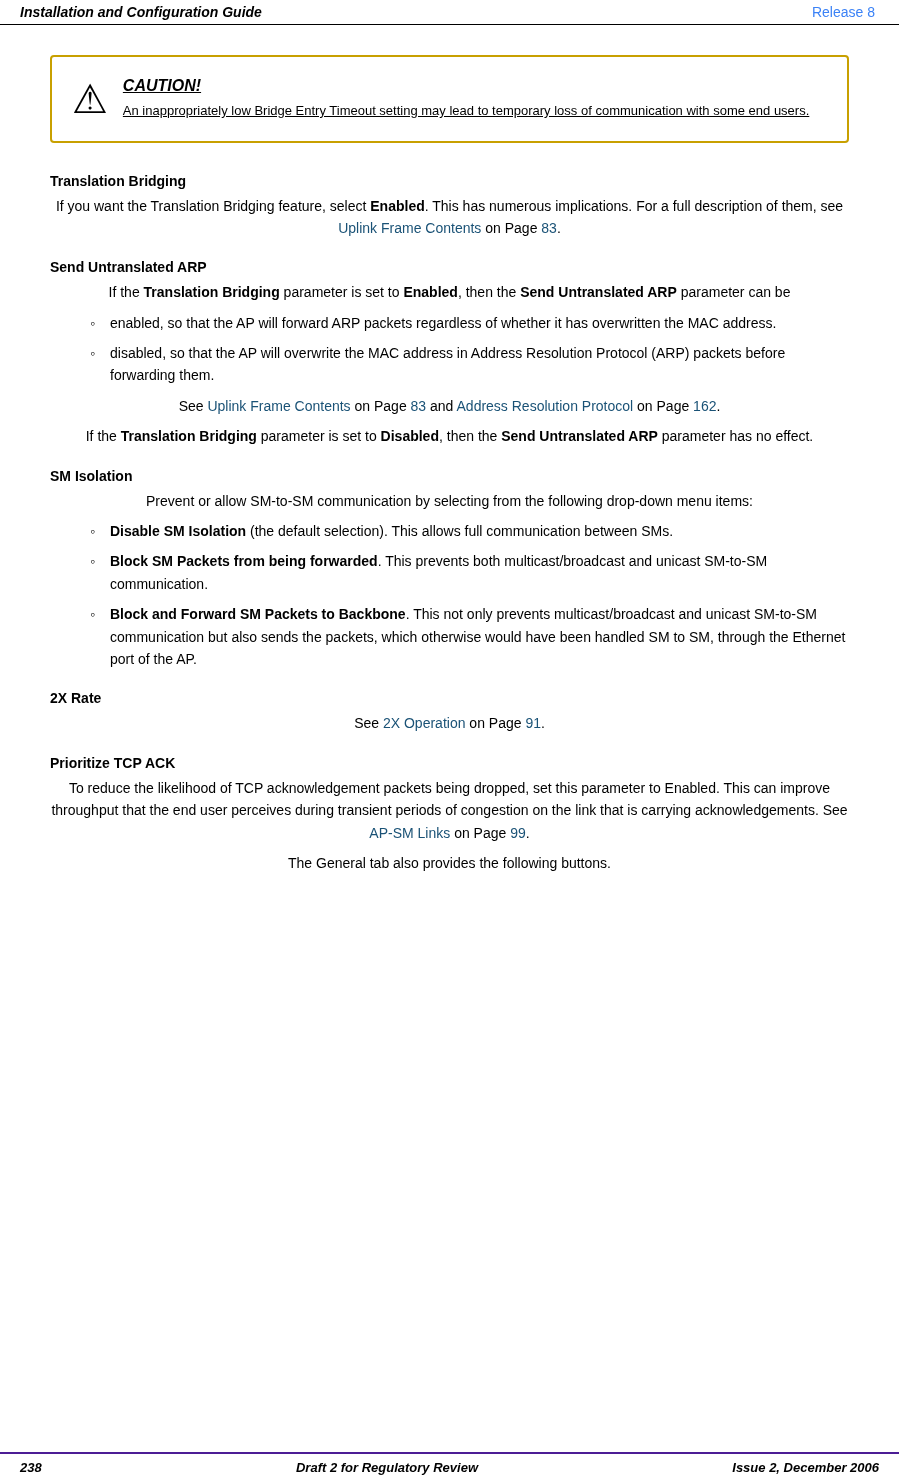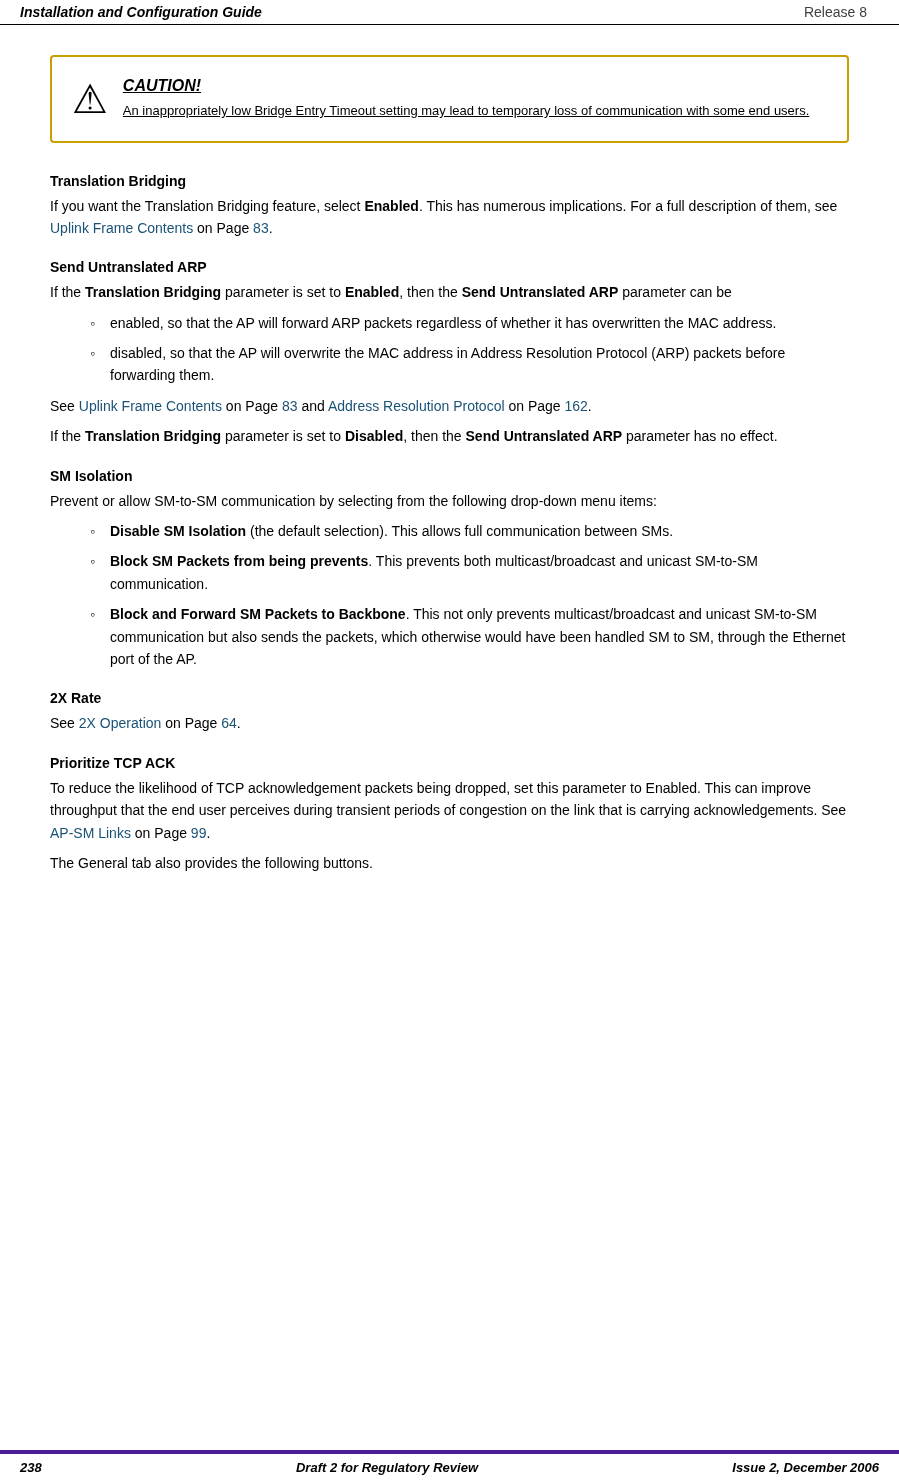--- a/index.html
+++ b/index.html
@@ -12,35 +12,35 @@
       width: 899px;
       min-height: 1481px;
       position: relative;
     }
 
     
     .page-header {
       display: flex;
       justify-content: space-between;
       align-items: center;
-      padding: 4px 32px 4px 20px;
+      padding: 4px 24px 4px 20px;
       border-bottom: 1px solid #000;
       background: #fff;
     }
 
     .header-title {
       font-style: italic;
       font-weight: bold;
       font-size: 14px;
       color: #000;
     }
 
     .header-release {
       font-size: 14px;
-      color: #404040;
+      color: #3b82f6;
     }
 
     
     .main-content {
       padding: 30px 50px 40px 50px;
     }
 
     
     .caution-box {
       border: 2px solid #c8a000;
@@ -85,20 +85,21 @@
     .section-heading {
       font-weight: bold;
       font-size: 14px;
       margin-bottom: 6px;
     }
 
     .section-text {
       font-size: 14px;
       line-height: 1.6;
       margin-bottom: 8px;
+      text-align: center;
     }
 
     .link {
       color: #1a5276;
       text-decoration: none;
     }
 
     
     ul.bullet-list {
       list-style: none;
@@ -124,21 +125,21 @@
     
     .page-footer {
       position: absolute;
       bottom: 0;
       left: 0;
       right: 0;
       display: flex;
       justify-content: space-between;
       align-items: center;
       padding: 6px 20px;
-      border-top: 4px solid #4c1d95;
+      border-top: 2px solid #4c1d95;
       font-size: 13px;
     }
 
     .footer-page {
       font-weight: bold;
       font-style: italic;
     }
 
     .footer-draft {
       font-weight: bold;
@@ -192,32 +193,32 @@
     </p>
   </div>
 
   <div class="section">
     <div class="section-heading">SM Isolation</div>
     <p class="section-text">
       Prevent or allow SM-to-SM communication by selecting from the following drop-down menu items:
     </p>
     <ul class="bullet-list">
       <li><strong>Disable SM Isolation</strong> (the default selection). This allows full communication between SMs.</li>
-      <li><strong>Block SM Packets from being prevents</strong>. This prevents both multicast/broadcast and unicast SM-to-SM communication.</li>
+      <li><strong>Block SM Packets from being forwarded</strong>. This prevents both multicast/broadcast and unicast SM-to-SM communication.</li>
       <li><strong>Block and Forward SM Packets to Backbone</strong>. This not only prevents multicast/broadcast and unicast SM-to-SM communication but also sends the packets, which otherwise would have been handled SM to SM, through the Ethernet port of the AP.</li>
     </ul>
   </div>
 
   <div class="section">
   </div>
 
   <div class="section">
     <div class="section-heading">2X Rate</div>
     <p class="section-text">
-      See <a class="link">2X Operation</a> on Page <a class="link">64</a>.
+      See <a class="link">2X Operation</a> on Page <a class="link">91</a>.
     </p>
   </div>
 
   <div class="section">
     <div class="section-heading">Prioritize TCP ACK</div>
     <p class="section-text">
       To reduce the likelihood of TCP acknowledgement packets being dropped, set this parameter to Enabled. This can improve throughput that the end user perceives during transient periods of congestion on the link that is carrying acknowledgements. See <a class="link">AP-SM Links</a> on Page <a class="link">99</a>.
     </p>
     <p class="section-text">
       The General tab also provides the following buttons.

